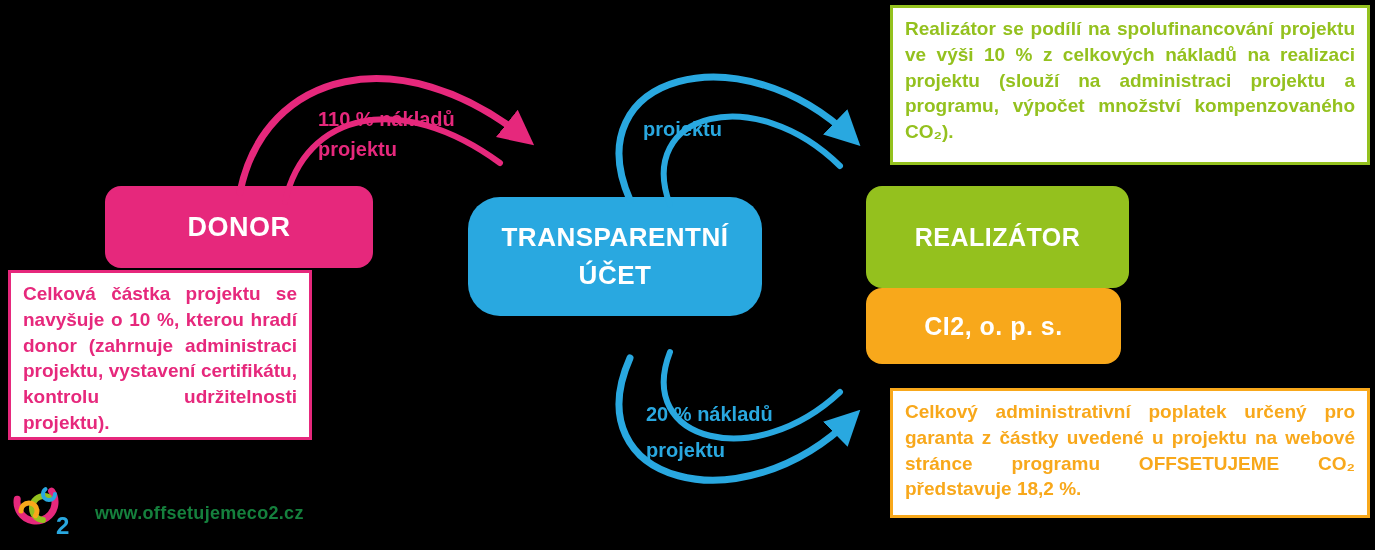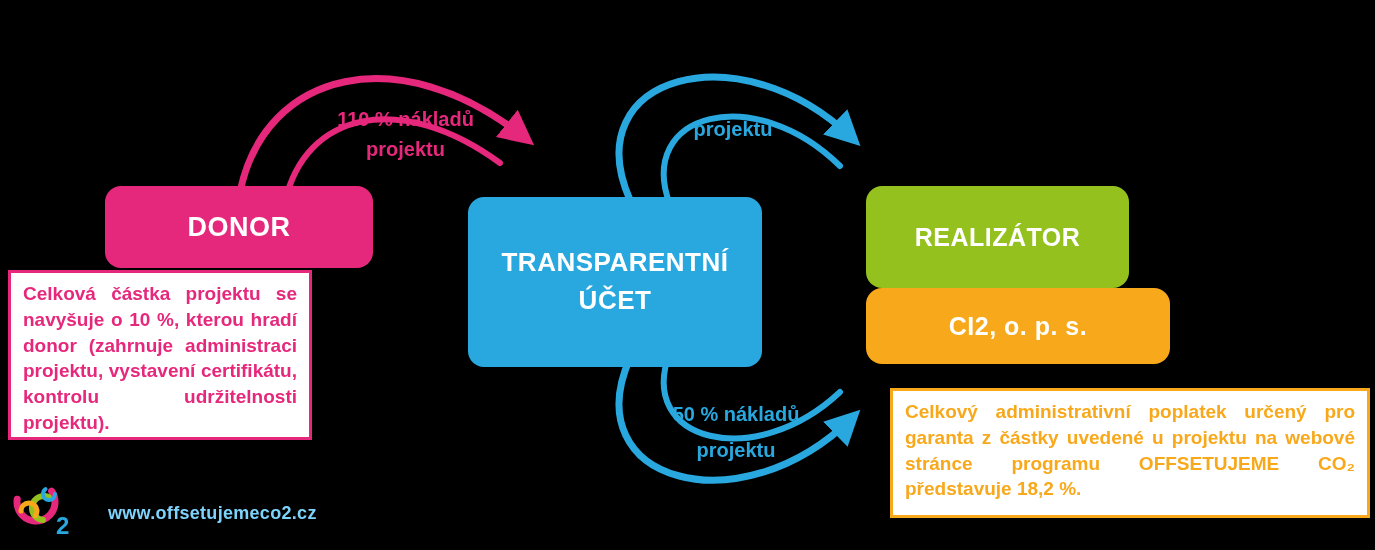--- a/index.html
+++ b/index.html
@@ -5,39 +5,39 @@
   html,body{margin:0;padding:0;background:#000;}
   .stage{
     position:relative;width:1375px;height:550px;background:#000;
     font-family:"Liberation Sans","DejaVu Sans",sans-serif;overflow:hidden;
   }
   .node{
     position:absolute;display:flex;flex-direction:column;align-items:center;justify-content:center;
     color:#fff;font-weight:bold;text-align:center;border-radius:16px;letter-spacing:.5px;
   }
   .node-donor{left:105px;top:186px;width:268px;height:82px;background:#e6287c;font-size:27px;}
-  .node-account{left:468px;top:197px;width:294px;height:170px;background:#29a8e0;font-size:26px;line-height:1.45;border-radius:16px;}
+  .node-account{left:468px;top:197px;width:294px;height:119px;background:#29a8e0;font-size:26px;line-height:1.45;border-radius:32px;}
   .node-realizator{left:866px;top:186px;width:263px;height:102px;background:#94c11e;font-size:25px;}
-  .node-ci2{left:866px;top:288px;width:304px;height:76px;background:#f8a81b;font-size:25px;}
+  .node-ci2{left:866px;top:288px;width:255px;height:76px;background:#f8a81b;font-size:25px;}
   .note{
     position:absolute;background:#fff;border:3px solid;box-sizing:border-box;
     font-weight:bold;text-align:justify;font-size:19px;line-height:1.36;padding:8px 12px;
   }
   .note-donor{left:8px;top:270px;width:304px;height:170px;border-color:#e6287c;color:#e6287c;}
   .note-realizator{left:890px;top:5px;width:480px;height:160px;border-color:#94c11e;color:#94c11e;}
   .note-ci2{left:890px;top:388px;width:480px;height:130px;border-color:#f8a81b;color:#f8a81b;}
   .arrow-label{
-    position:absolute;font-weight:bold;text-align:center;font-size:20px;line-height:30px;
+    position:absolute;font-weight:bold;text-align:left;font-size:20px;line-height:30px;
   }
   .al-pink{left:318px;top:104px;width:175px;color:#e6287c;}
   .al-blue-top{left:643px;top:114px;width:180px;color:#29a8e0;}
   .al-blue-bottom{left:646px;top:396px;width:180px;color:#29a8e0;line-height:36px;}
   .arrows{position:absolute;left:0;top:0;width:1375px;height:550px;pointer-events:none;}
   .website{
-    position:absolute;left:108px;top:503px;color:#7dd3fc;font-weight:bold;font-size:18px;letter-spacing:.3px;
+    position:absolute;left:95px;top:503px;color:#15803d;font-weight:bold;font-size:18px;letter-spacing:.3px;
   }
   .logo{position:absolute;left:6px;top:474px;width:78px;height:70px;}
 </style>
 </head>
 <body>
 
 <div class="stage">
 
   <div class="node node-donor">
     <span>DONOR</span>
@@ -50,20 +50,21 @@
 
   <div class="node node-realizator">
     <span>REALIZÁTOR</span>
   </div>
 
   <div class="node node-ci2">
     <span>CI2, o. p. s.</span>
   </div>
 
   <div class="note note-donor">Celková částka projektu se navyšuje o 10 %, kterou hradí donor (zahrnuje administraci projektu, vystavení certifikátu, kontrolu udržitelnosti projektu).</div>
+  <div class="note note-realizator">Realizátor se podílí na spolufinancování projektu ve výši 10 % z celkových nákladů na realizaci projektu (slouží na administraci projektu a programu, výpočet množství kompenzovaného CO₂).</div>
   <div class="note note-ci2">Celkový administrativní poplatek určený pro garanta z částky uvedené u projektu na webové stránce programu OFFSETUJEME CO₂ představuje 18,2 %.</div>
 
   <svg class="arrows" viewBox="0 0 1375 550" xmlns="http://www.w3.org/2000/svg">
     <defs>
       <marker id="mpink" markerWidth="5" markerHeight="5" refX="4" refY="3" orient="auto" markerUnits="strokeWidth" viewBox="0 0 6 6">
         <path d="M0,0 L6,3 L0,6 Z" fill="#e6287c"></path>
       </marker>
       <marker id="mblue" markerWidth="5" markerHeight="5" refX="4" refY="3" orient="auto" markerUnits="strokeWidth" viewBox="0 0 6 6">
         <path d="M0,0 L6,3 L0,6 Z" fill="#29a8e0"></path>
       </marker>
@@ -88,21 +89,21 @@
   <div class="arrow-label al-pink">
     <div>110 % nákladů</div>
     <div>projektu</div>
   </div>
 
   <div class="arrow-label al-blue-top">
     <div>projektu</div>
   </div>
 
   <div class="arrow-label al-blue-bottom">
-    <div>50 % nákladů</div>
+    <div>20 % nákladů</div>
     <div>projektu</div>
   </div>
 
   <svg class="logo" viewBox="0 0 78 70" xmlns="http://www.w3.org/2000/svg">
     <circle cx="30" cy="28" r="19" stroke="#e6287c" stroke-width="7" fill="none" pathLength="100" stroke-dasharray="62 38" stroke-linecap="round" transform="rotate(-35 30 28)"></circle>
     <circle cx="38" cy="34" r="12" stroke="#94c11e" stroke-width="6" fill="none" pathLength="100" stroke-dasharray="55 45" stroke-linecap="round" transform="rotate(95 38 34)"></circle>
     <circle cx="23" cy="37" r="8" stroke="#f8a81b" stroke-width="5" fill="none" pathLength="100" stroke-dasharray="60 40" stroke-linecap="round" transform="rotate(180 23 37)"></circle>
     <circle cx="43" cy="20" r="6" stroke="#29a8e0" stroke-width="4" fill="none" pathLength="100" stroke-dasharray="65 35" stroke-linecap="round"></circle>
     <text x="50" y="60" font-size="24" font-weight="bold" fill="#29a8e0" font-family="Liberation Sans, DejaVu Sans, sans-serif">2</text>
   </svg>

